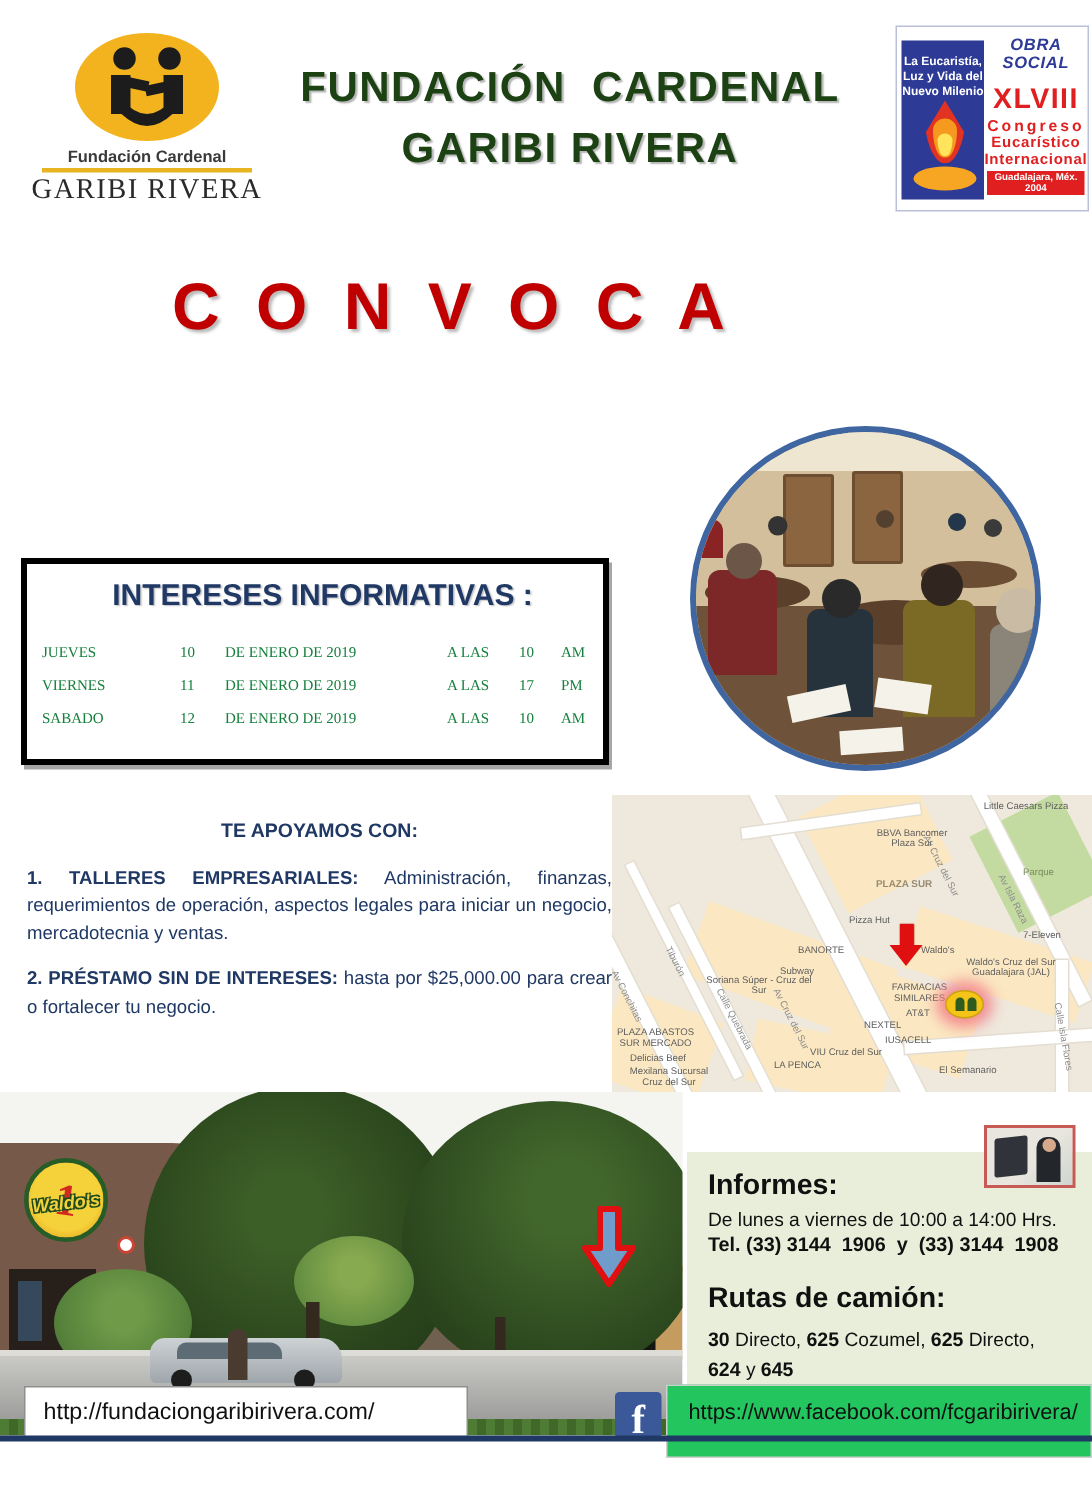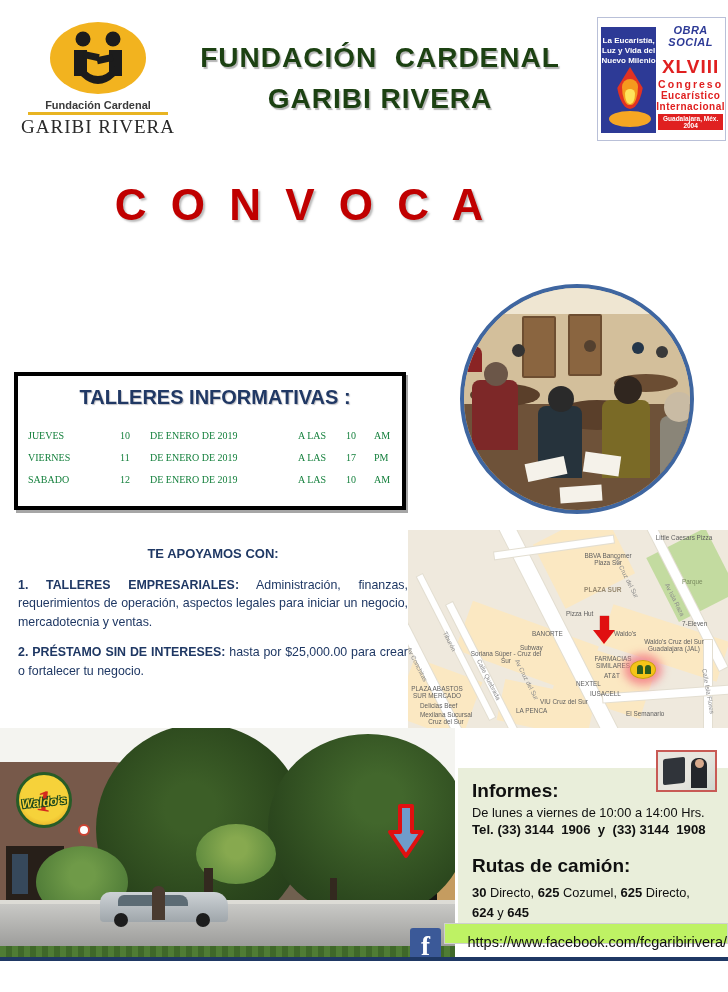--- a/index.html
+++ b/index.html
@@ -132,22 +132,22 @@
     background:linear-gradient(135deg,#e8e6df 55%,#cfd6cf); overflow:hidden; }
   .cp-monitor { position:absolute; left:5px; top:6px; width:22px; height:26px; background:#30343a; border-radius:2px; transform:skewY(-6deg); }
   .cp-person { position:absolute; right:8px; top:6px; width:16px; height:30px; background:#23262b; border-radius:7px 7px 0 0; }
   .cp-face { position:absolute; right:11px; top:7px; width:9px; height:9px; background:#d7a98c; border-radius:50%; }
 
   
   .site-box { left:16px; top:924px; width:296px; height:36px; background:#fff; border:1px solid #8f8f8f;
     font-size:15.5px; color:#111; line-height:34px; padding-left:12px; }
   .fb-icon { left:410px; top:928px; width:31px; height:31px; background:#3b5998; border-radius:3px;
     color:#fff; font-family:"Liberation Serif", serif; font-weight:bold; font-size:27px; text-align:center; line-height:36px; overflow:hidden; }
-  .fb-box { left:444px; top:923px; width:284px; height:21px; background:#bef264; border:1px solid #cfcfcf;
-    font-size:14.5px; color:#111; line-height:37px; padding-left:14px;text-align:right; }
+  .fb-box { left:444px; top:923px; width:284px; height:49px; background:#22c55e; border:1px solid #cfcfcf;
+    font-size:14.5px; color:#111; line-height:37px; padding-left:14px; }
   .bottom-rule { left:0; top:957px; width:728px; height:4px; background:#1f3864; }
 </style>
 </head>
 <body>
 
 <div class="page">
 
   <div class="abs org-logo">
     <div class="oval">
       <svg viewBox="0 0 100 76" width="100" height="76">
@@ -213,21 +213,21 @@
     <div class="mp-head" style="left:120px; top:52px; width:12px; height:12px; background:#53402f;"></div>
     <div class="mp-head" style="left:168px; top:54px; width:12px; height:12px; background:#24364a;"></div>
     <div class="mp-head" style="left:192px; top:58px; width:12px; height:12px; background:#3a3a3a;"></div>
     <div class="mp-body" style="left:2px; top:58px; width:16px; height:26px; background:#8a2424;"></div>
     <div class="mp-paper" style="left:62px; top:172px; width:40px; height:18px; transform:rotate(-12deg);"></div>
     <div class="mp-paper" style="left:120px; top:166px; width:36px; height:20px; transform:rotate(8deg);"></div>
     <div class="mp-paper" style="left:96px; top:198px; width:42px; height:16px; transform:rotate(-4deg);"></div>
   </div>
 
   <div class="abs sessions-box">
-    <div class="sessions-title">TALLERES INFORMATIVAS :</div>
+    <div class="sessions-title">INTERESES INFORMATIVAS :</div>
     <div class="session-row">
       <span>JUEVES</span>
       <span>10</span>
       <span>DE ENERO DE 2019</span>
       <span>A LAS</span>
       <span>10</span>
       <span>AM</span>
     </div>
     <div class="session-row">
       <span>VIERNES</span>
@@ -356,17 +356,18 @@
     <div class="info-routes-title">Rutas de camión:</div>
     <div class="info-routes"><b class="ws">30</b><span class="ws"> Directo, </span><b class="ws">625</b><span class="ws"> Cozumel, </span><b class="ws">625</b><span class="ws"> Directo,  </span><b class="ws">624</b><span class="ws"> y </span><b class="ws">645</b></div>
   </div>
 
   <div class="abs contact-photo">
     <div class="cp-monitor"></div>
     <div class="cp-person"></div>
     <div class="cp-face"></div>
   </div>
 
+  <div class="abs site-box">http://fundaciongaribirivera.com/</div>
   <div class="abs fb-icon">f</div>
   <div class="abs fb-box">https://www.facebook.com/fcgaribirivera/</div>
   <div class="abs bottom-rule"></div>
 
 </div>
 
 </body></html>

